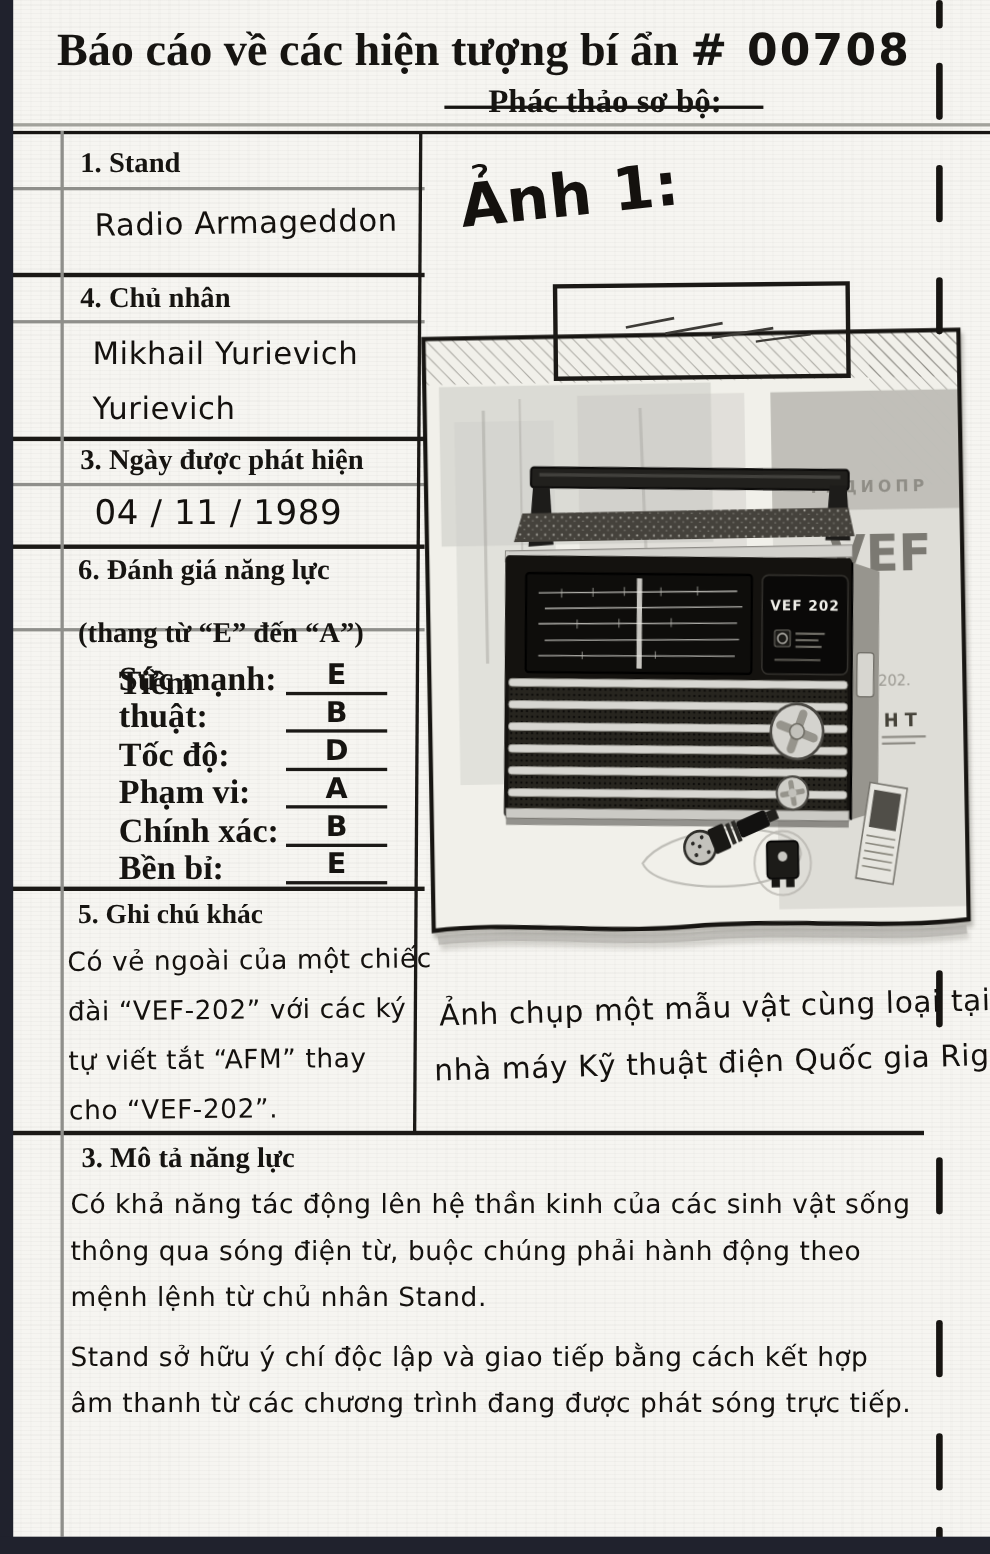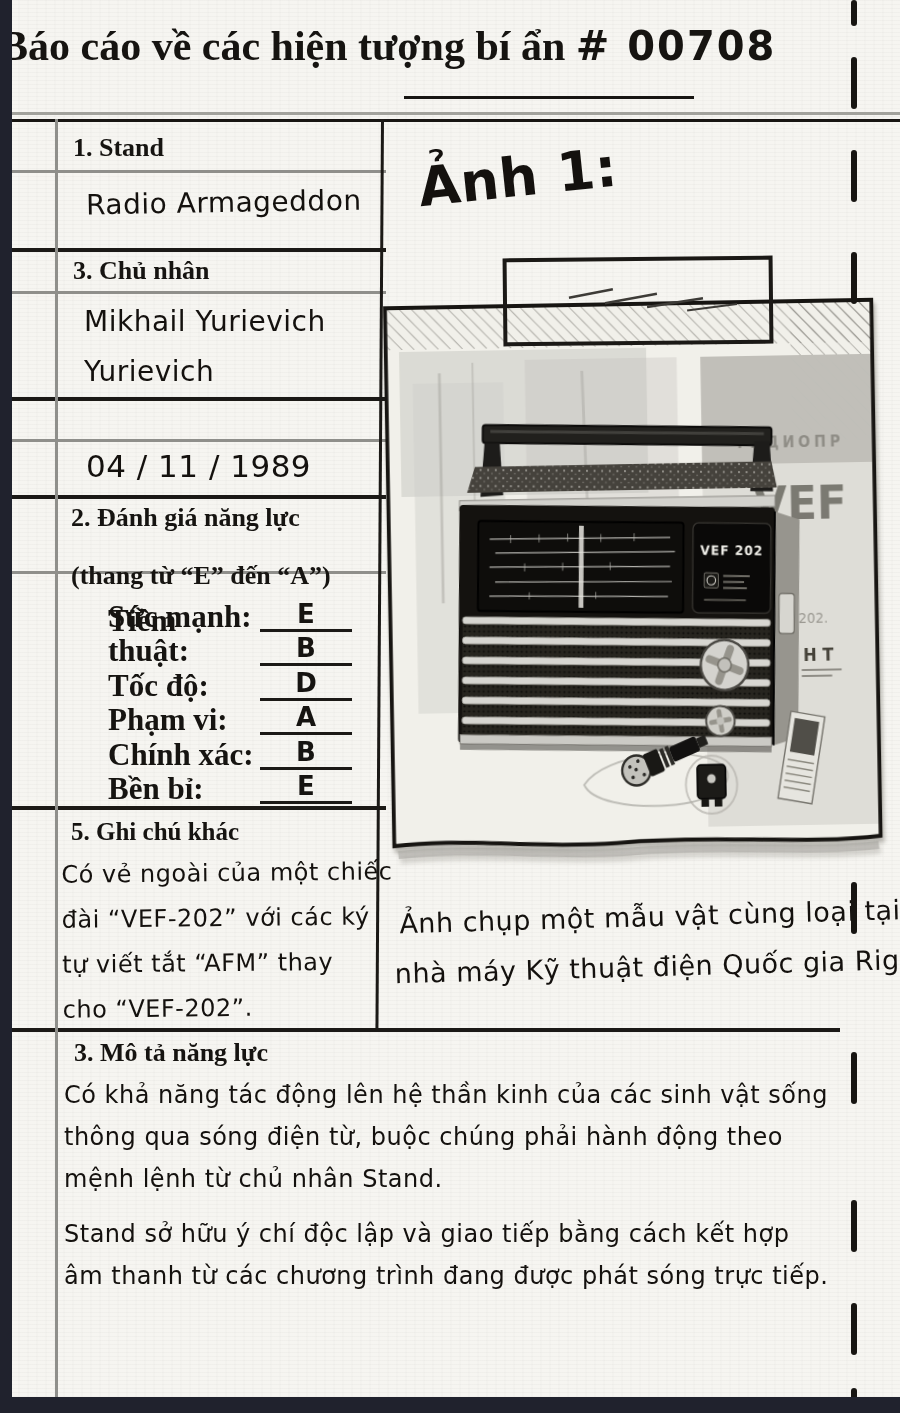--- a/index.html
+++ b/index.html
@@ -11,21 +11,21 @@
       #f6f5f1;
     overflow:hidden;
     font-family:"Liberation Serif", serif;
     color:#161411;
   }
   .hand  { font-family:"DejaVu Sans", sans-serif; color:#14110e; letter-spacing:0.5px; }
 
   .edge-left   { position:absolute; left:0; top:0; width:12px; height:1413px; background:#20222d; z-index:6; }
   .edge-bottom { position:absolute; left:0; top:1397px; width:900px; height:16px; background:#20222d; z-index:6; }
 
-  .title { position:absolute; left:0; top:22px; width:880px; text-align:left; font-size:42px; font-weight:bold; white-space:nowrap; }
+  .title { position:absolute; left:0; top:22px; width:880px; text-align:center; font-size:42px; font-weight:bold; white-space:nowrap; }
   .title .num { font-family:"DejaVu Sans", sans-serif; font-weight:bold; font-size:40px; letter-spacing:2px; }
   .subtitle { position:absolute; left:400px; top:76px; width:300px; text-align:center; font-size:30px; font-weight:bold; }
   .strike-line { position:absolute; left:404px; top:96px; width:290px; height:3px; background:#171512; z-index:2; }
   .header-rule { position:absolute; left:0; top:112px; width:900px; height:4px; border-top:3px solid #a2a29c; border-bottom:3px solid #171512; }
 
   .hline { position:absolute; left:0; width:386px; }
   .hline.gray  { height:3px; background:#8f8f8b; }
   .hline.black { height:4px; background:#1b1916; }
   .vline-margin { position:absolute; left:55px; top:119px; width:3px; height:1278px; background:#8f8f8b; }
   .vline-form   { position:absolute; left:381px; top:119px; width:3px; height:911px; background:#1b1916; transform:rotate(0.35deg); transform-origin:top center; }
@@ -57,45 +57,47 @@
 
 <div class="page">
 
   <div class="edge-left"></div>
   <div class="edge-bottom"></div>
 
   <div class="title">
     <span>Báo cáo về các hiện tượng bí ẩn</span>
     <span class="num"># 00708</span>
   </div>
+  <div class="subtitle">Phác thảo sơ bộ:</div>
   <div class="strike-line"></div>
   <div class="header-rule"></div>
 
   <div class="hline gray" style="top:170px"></div>
   <div class="hline black" style="top:248px"></div>
   <div class="hline gray" style="top:291px"></div>
   <div class="hline black" style="top:397px"></div>
   <div class="hline gray" style="top:439px"></div>
   <div class="hline black" style="top:495px"></div>
   <div class="hline gray" style="top:571px"></div>
   <div class="hline black" style="top:806px"></div>
   <div class="hline black" style="top:1028px; width:840px"></div>
   <div class="vline-margin"></div>
   <div class="vline-form"></div>
 
   <div class="flabel" style="left:73px; top:133px">1. Stand</div>
   <div class="fvalue hand" style="left:86px; top:186px; transform:rotate(-1deg)">Radio Armageddon</div>
 
-  <div class="flabel" style="left:73px; top:256px">3. Chủ nhân</div>
+  <div class="flabel" style="left:73px; top:256px">4. Chủ nhân</div>
   <div class="fvalue hand" style="left:84px; top:305px">Mikhail Yurievich</div>
   <div class="fvalue hand" style="left:84px; top:355px">Yurievich</div>
 
+  <div class="flabel" style="left:73px; top:403px">3. Ngày được phát hiện</div>
   <div class="fvalue hand" style="left:86px; top:448px; font-size:31px">04 / 11 / 1989</div>
 
-  <div class="flabel" style="left:71px; top:503px">2. Đánh giá năng lực</div>
+  <div class="flabel" style="left:71px; top:503px">6. Đánh giá năng lực</div>
   <div class="flabel" style="left:71px; top:561px">(thang từ “E” đến “A”)</div>
 
   <div class="stats">
     <div class="stat-row">
       <span class="stat-label">Sức mạnh:</span>
       <span class="stat-value">E</span>
     </div>
     <div class="stat-row">
       <span class="stat-label">Tiềm thuật:</span>
       <span class="stat-value">B</span>

